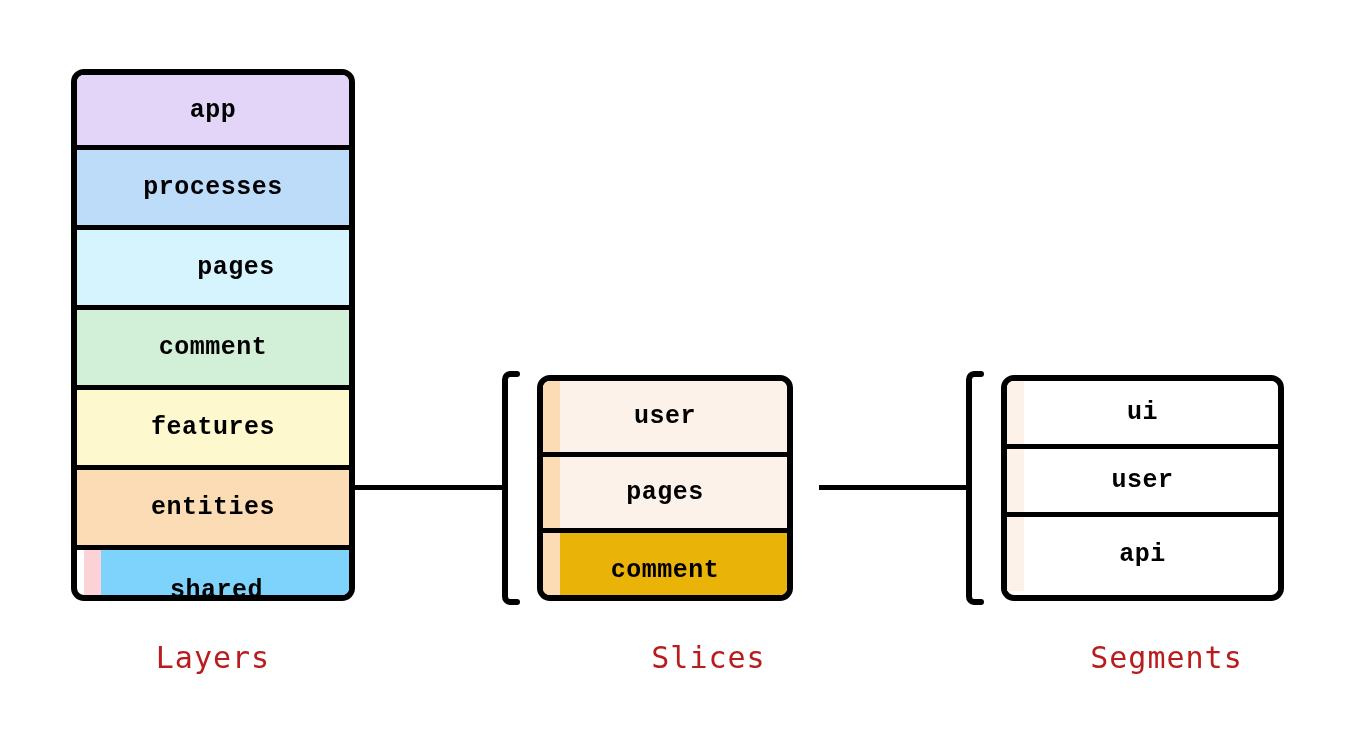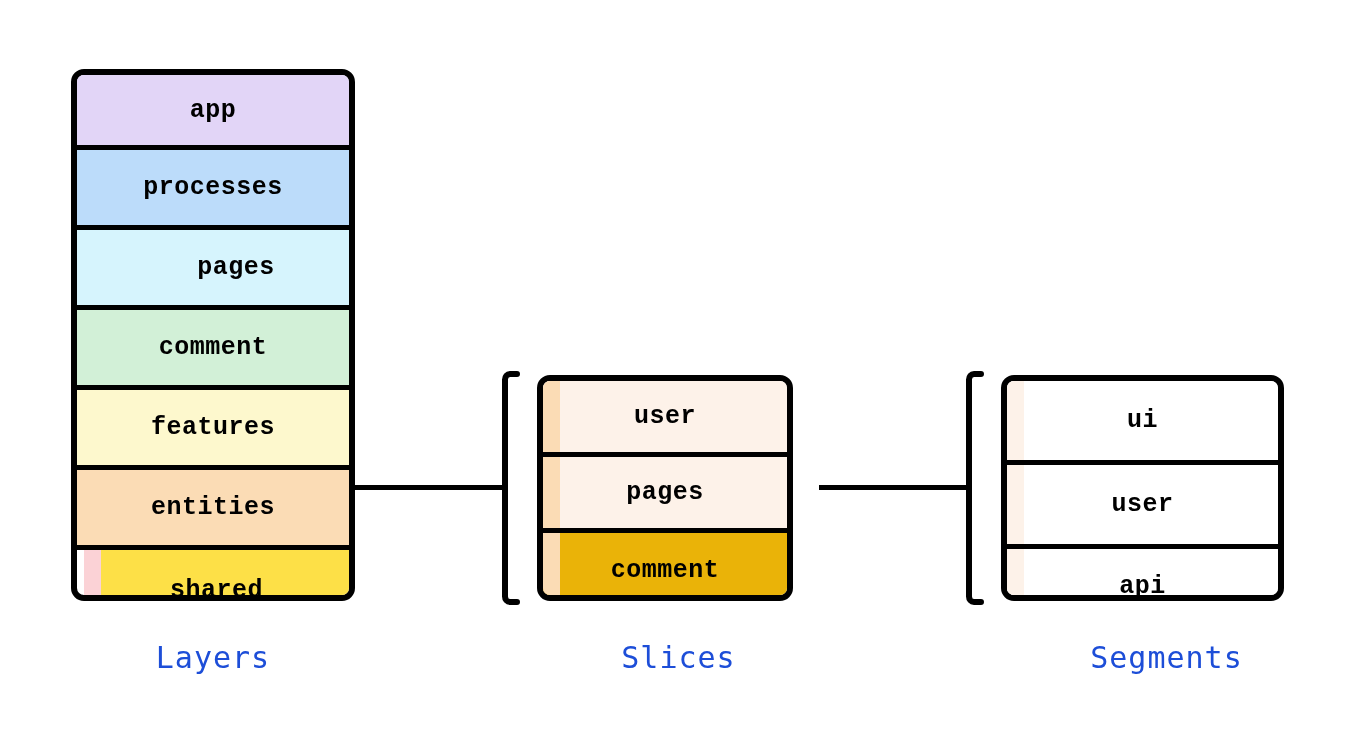--- a/index.html
+++ b/index.html
@@ -82,36 +82,36 @@
   #slices-stack .row { height: 76px; }
   #slices-stack .row:last-child { height: 74px; }
 
   
   #segments-stack {
     left: 1001px;
     top: 375px;
     width: 283px;
     height: 226px;
   }
-  #segments-stack .row { height: 84px; }
+  #segments-stack .row { height: 68px; }
   #segments-stack .row:last-child { height: 74px; }
 
   
   .caption {
     position: absolute;
     text-align: center;
     font-size: 30px;
     font-weight: normal;
-    color: #1d4ed8;
+    color: #b91c1c;
     line-height: 1;
     letter-spacing: 1px;
     white-space: nowrap;
   }
   #caption-layers   { left: 71px;  top: 643px; width: 284px; }
-  #caption-slices   { left: 537px; top: 643px; width: 283px; }
+  #caption-slices   { left: 567px; top: 643px; width: 283px; }
   #caption-segments { left: 1025px;top: 643px; width: 283px; }
 
   
   .connector {
     position: absolute;
     height: 5px;
     background: #000000;
   }
   #connector-layers-slices {
     left: 354px;
@@ -157,21 +157,21 @@
       <span class="row-label">comment</span>
     </div>
     <div class="row" style="background: rgb(253, 248, 205);">
       <span class="row-stripe" style="background: rgb(253, 248, 205);"></span>
       <span class="row-label">features</span>
     </div>
     <div class="row" style="background: rgb(251, 220, 181);">
       <span class="row-stripe" style="background: rgb(251, 220, 181);"></span>
       <span class="row-label">entities</span>
     </div>
-    <div class="row" style="background: #fde047; margin-left: 7px;">
+    <div class="row" style="background: #7dd3fc; margin-left: 7px;">
       <span class="row-stripe" style="background: rgb(251, 210, 214);"></span>
       <span class="row-label">shared</span>
     </div>
   </div>
 
   <div class="caption" id="caption-layers">Layers</div>
 
   <div class="connector" id="connector-layers-slices"></div>
 
   <div class="bracket" id="bracket-slices">

